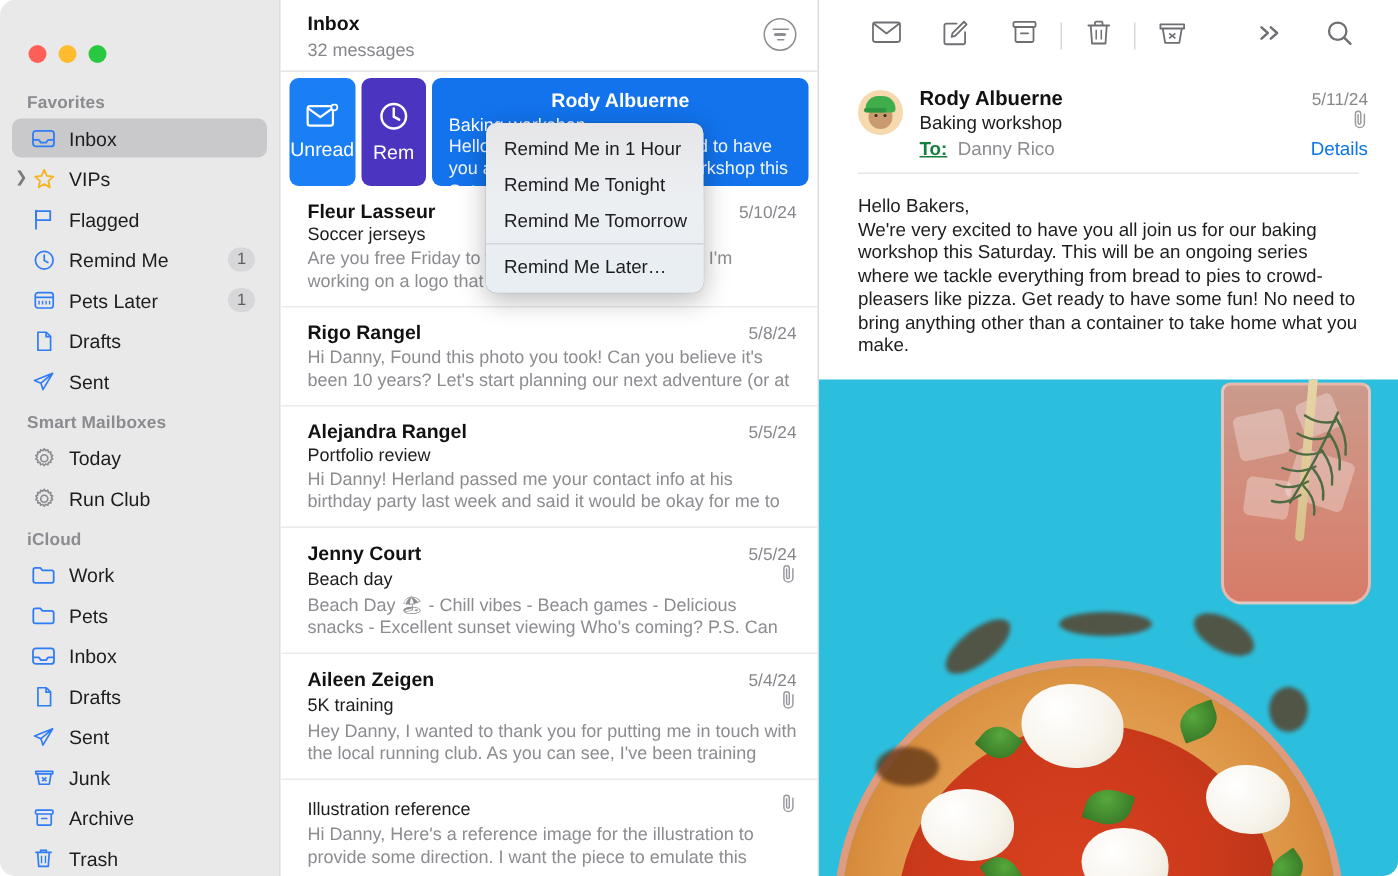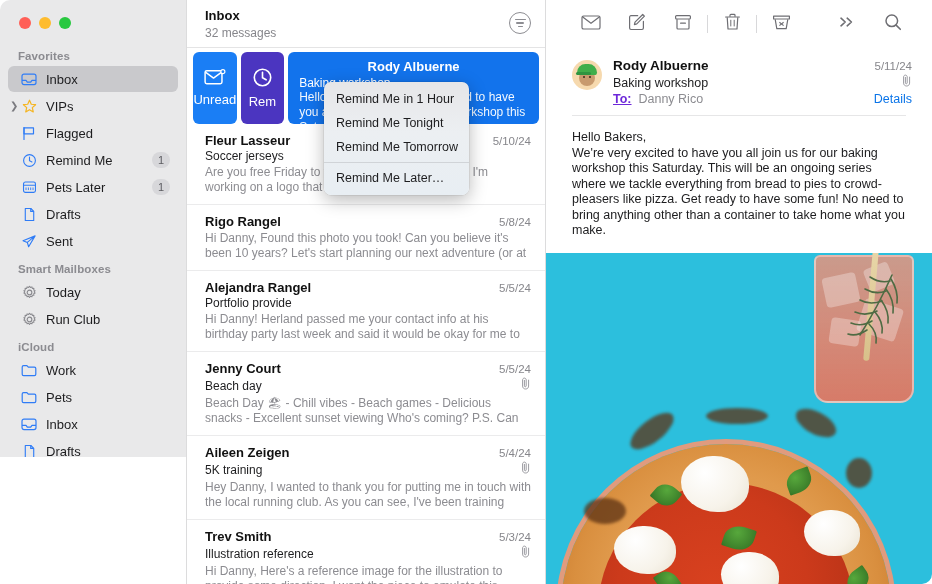--- a/index.html
+++ b/index.html
@@ -14,25 +14,25 @@
     width: 932px; height: 584px;
     display: flex;
     position: relative;
     border-radius: 10px;
     overflow: hidden;
     background: #fff;
   }
 
   
   .sidebar {
-    width: 186px; height: 457px;
+    width: 186px; height: 584px;
     background: #e9e9ea;
     flex: 0 0 186px;
     position: relative;
-    padding-top: 0;
+    padding-top: 13px;
     overflow: hidden;
   }
   .traffic {
     display: flex; gap: 8px;
     padding: 17px 0 0 19px;
     height: 42px;
   }
   .light { width: 12px; height: 12px; border-radius: 50%; }
   .light.red { background: #ff5f57; }
   .light.yellow { background: #febc2e; }
@@ -213,21 +213,21 @@
   .av-cap { position:absolute; left:5px; top:4px; width:20px; height:11px; border-radius:10px 10px 3px 3px; background:#3fae4a; }
   .av-brim { position:absolute; left:4px; top:12px; width:15px; height:3px; border-radius:2px; background:#2f9440; }
   .av-eye { position:absolute; top:16px; width:2px; height:2px; border-radius:50%; background:#3a2a1c; }
   .av-eye.l { left:11px; } .av-eye.r { left:17px; }
   .mh-info { flex: 1 1 auto; min-width: 0; }
   .mh-line { display: flex; justify-content: space-between; align-items: baseline; }
   .mh-name { font-size: 13.5px; font-weight: bold; color: #111; }
   .mh-date { font-size: 11.5px; color: #86868b; }
   .mh-sub { font-size: 12.5px; color: #1d1d1f; margin-top: 1px; }
   .mh-to { font-size: 12.5px; color: #8c8c91; margin-top: 1px; }
-  .mh-to b { color: #6d28d9; font-weight: bold; text-decoration: underline; }
+  .mh-to b { color: #15803d; font-weight: bold; text-decoration: underline; }
   .mh-details { font-size: 12.5px; color: #0a74e8; }
   .mh-divider { height: 1px; background: #e6e6e7; margin: 9px 26px 0 26px; }
 
   .body-text {
     padding: 14px 26px 0 26px;
     font-size: 12.5px; line-height: 15.5px;
     color: #1d1d1f;
   }
   .body-text p + p { }
 
@@ -552,21 +552,21 @@
       </div>
       <div class="msg-prev">Hi Danny, Found this photo you took! Can you believe it's been 10 years? Let's start planning our next adventure (or at least…</div>
     </div>
 
     <div class="msg">
       <div class="msg-top">
         <span class="msg-from">Alejandra Rangel</span>
         <span class="msg-date">5/5/24</span>
       </div>
       <div class="msg-sub-line">
-        <span class="msg-sub">Portfolio provide</span>
+        <span class="msg-sub">Portfolio review</span>
       </div>
       <div class="msg-prev">Hi Danny! Herland passed me your contact info at his birthday party last week and said it would be okay for me to reach out…</div>
     </div>
 
     <div class="msg">
       <div class="msg-top">
         <span class="msg-from">Jenny Court</span>
         <span class="msg-date">5/5/24</span>
       </div>
       <div class="msg-sub-line">
@@ -590,24 +590,20 @@
         <span class="clip">
           <svg width="11" height="13" viewBox="0 0 11 13">
               <path d="M8.6 3.1 V9.1 C8.6 10.8 7.3 12 5.6 12 C3.9 12 2.6 10.8 2.6 9.1 V2.9 C2.6 1.9 3.4 1.1 4.4 1.1 C5.4 1.1 6.2 1.9 6.2 2.9 V8.9 C6.2 9.4 5.8 9.8 5.3 9.8 C4.8 9.8 4.4 9.4 4.4 8.9 V3.4" fill="none" stroke="#9a9aa0" stroke-width="1" stroke-linecap="round"></path>
             </svg>
         </span>
       </div>
       <div class="msg-prev">Hey Danny, I wanted to thank you for putting me in touch with the local running club. As you can see, I've been training wit…</div>
     </div>
 
     <div class="msg">
-      <div class="msg-top">
-        <span class="msg-from">Trev Smith</span>
-        <span class="msg-date">5/3/24</span>
-      </div>
       <div class="msg-sub-line">
         <span class="msg-sub">Illustration reference</span>
         <span class="clip">
           <svg width="11" height="13" viewBox="0 0 11 13">
               <path d="M8.6 3.1 V9.1 C8.6 10.8 7.3 12 5.6 12 C3.9 12 2.6 10.8 2.6 9.1 V2.9 C2.6 1.9 3.4 1.1 4.4 1.1 C5.4 1.1 6.2 1.9 6.2 2.9 V8.9 C6.2 9.4 5.8 9.8 5.3 9.8 C4.8 9.8 4.4 9.4 4.4 8.9 V3.4" fill="none" stroke="#9a9aa0" stroke-width="1" stroke-linecap="round"></path>
             </svg>
         </span>
       </div>
       <div class="msg-prev">Hi Danny, Here's a reference image for the illustration to provide some direction. I want the piece to emulate this pose…</div>
     </div>

